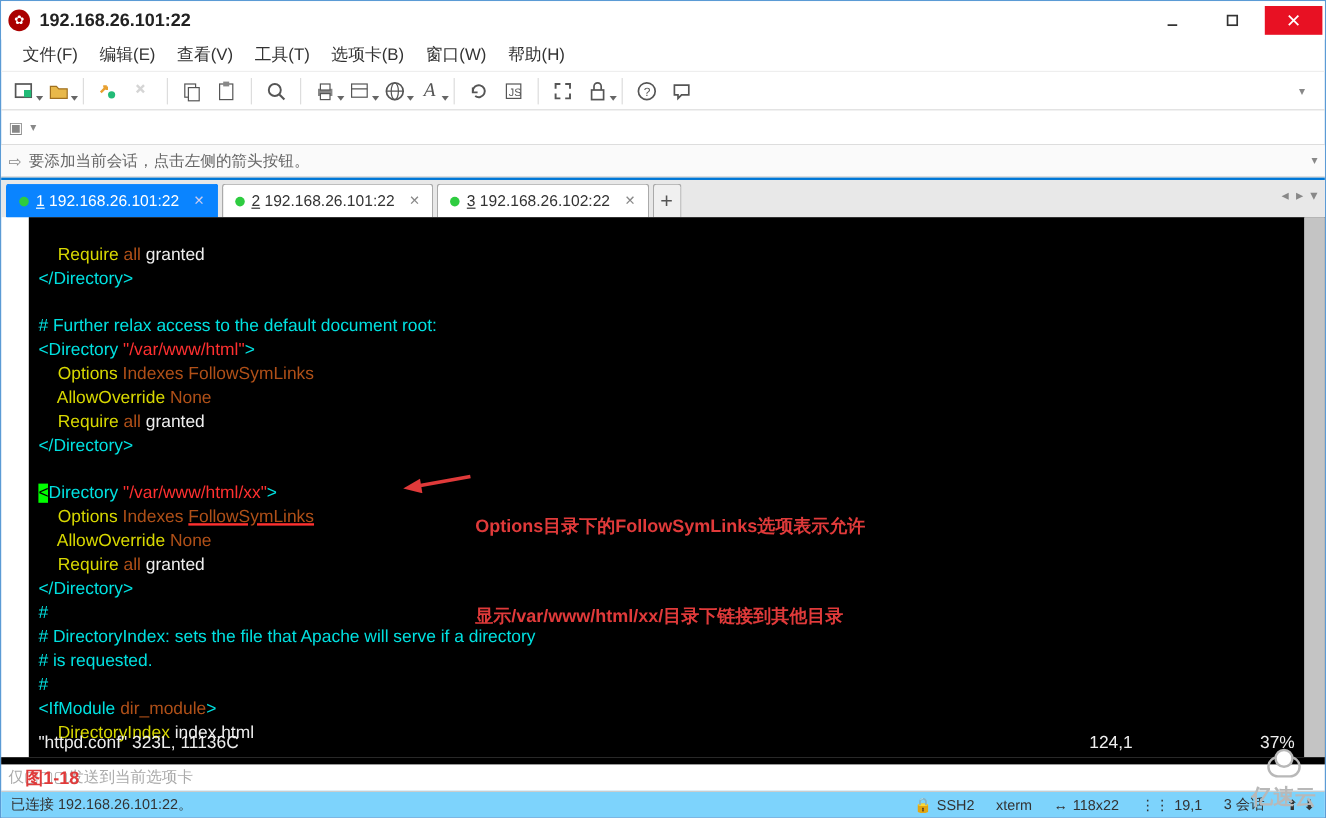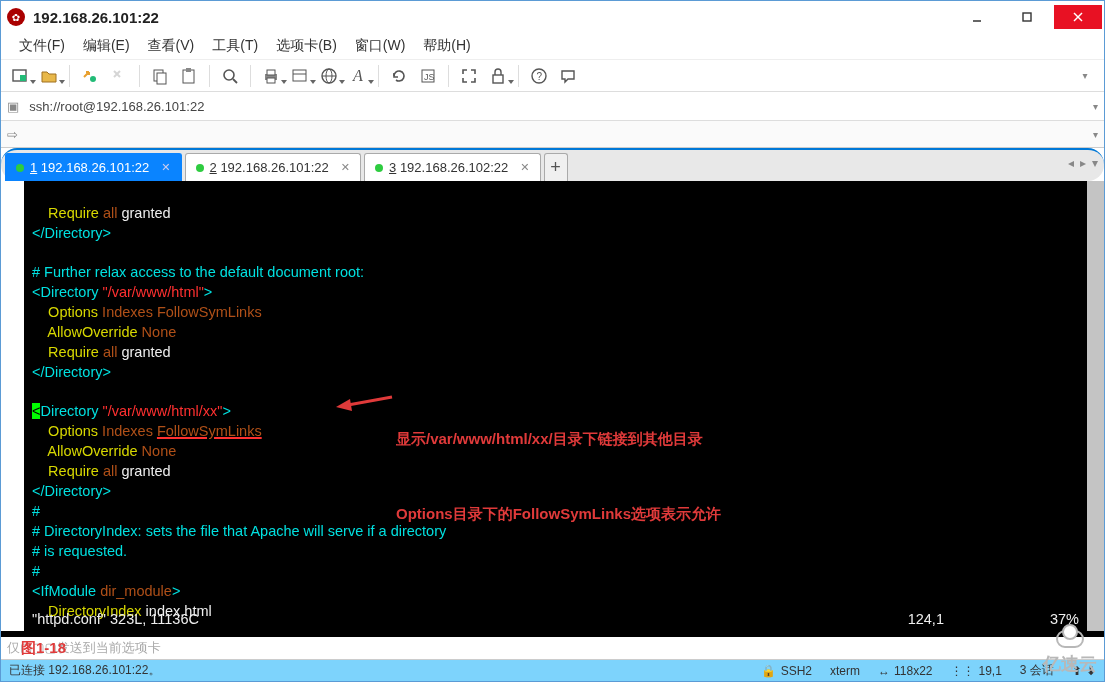--- a/index.html
+++ b/index.html
@@ -21,21 +21,21 @@
   .toolbar { height: 32px; display:flex; align-items:center; padding:0 6px; gap:3px; border-bottom:1px solid #ddd;}
   .tbtn { width:26px; height:26px; display:flex; align-items:center; justify-content:center; color:#555; position:relative;}
   .tbtn.dd::after{content:"";border-left:3px solid transparent;border-right:3px solid transparent;border-top:4px solid #666;position:absolute;right:-3px;bottom:5px;}
   .tsep { width:1px; height:22px; background:#ddd; margin:0 4px;}
   
   .addrbar { height: 29px; display:flex; align-items:center; padding:0 6px; border-bottom:1px solid #ddd; font-size:13px; color:#555; gap:6px;}
   .addrfield { flex:1; font-size:13px; color:#444; padding:2px 4px;}
   
   .hintbar { height: 27px; display:flex; align-items:center; padding:0 6px; gap:6px; font-size:13px; color:#666; border-bottom:1px solid #ccc; background:#fafafa;}
   
-  .tabbar { height: 33px; background:#e8e8e8; display:flex; align-items:flex-end; padding-left:4px; border-top:2px solid #0078d7; position:relative;border-radius:16px;}
+  .tabbar { height: 33px; background:#e8e8e8; display:flex; align-items:flex-end; padding-left:4px; border-top:2px solid #0078d7; position:relative;}
   .tab { height:28px; display:flex; align-items:center; padding:0 10px; font-size:13px; color:#333; background:#fff; border:1px solid #aaa; border-bottom:none; margin-right:3px; border-radius:3px 3px 0 0; gap:6px;}
   .tab.active { background:#0a84ff; color:#fff; border-color:#0a84ff;}
   .tab .dot{width:8px;height:8px;border-radius:50%;background:#2ecc40;}
   .tab .num{text-decoration:underline;}
   .tab .x{color:#888;font-size:11px;margin-left:6px;}
   .tab.active .x{color:#cce;}
   .tab.add{width:24px;padding:0;justify-content:center;font-size:18px;color:#555;background:#f0f0f0;}
   .tabnav{position:absolute;right:6px;top:6px;display:flex;gap:6px;color:#888;font-size:12px;}
   
   .terminal { flex:1; background:#000; color:#fff; font-family:"Consolas","Courier New",monospace; font-size:14.5px; line-height:19px; padding:4px 8px; position:relative; overflow:hidden; white-space:pre;margin-left:23px;}
@@ -198,26 +198,26 @@
         <svg width="18" height="18" viewBox="0 0 18 18">
           <path d="M3 4 L15 4 L15 12 L9 12 L6 15 L6 12 L3 12 Z" fill="none" stroke="#555" stroke-width="1.4"></path>
         </svg>
       </div>
     <span class="spacer" style="flex:1"></span>
     <div class="tbtn" style="font-size:10px;color:#888;">▾</div>
   </div>
 
   <div class="addrbar">
     <span style="color:#888;">▣</span>
-    <span class="addrfield">ssh://root@192.168.26.101:22</span>
     <span style="font-size:10px;color:#888;">▾</span>
   </div>
 
   <div class="hintbar">
     <span style="color:#888;">⇨</span>
+    <span>要添加当前会话，点击左侧的箭头按钮。</span>
     <span style="flex:1"></span>
     <span style="font-size:10px;color:#888;">▾</span>
   </div>
 
   <div class="tabbar">
     <div class="tab active">
       <span class="dot"></span>
       <span><span class="num">1</span> <span>192.168.26.101:22</span></span>
       <span class="x">✕</span>
     </div>
@@ -263,22 +263,22 @@
 <span class="c-yellow">    DirectoryIndex</span><span class="c-white"> index.html</span>
     <div class="vimstatus">
       <span>"httpd.conf" 323L, 11136C</span>
       <span class="vsr"><span>124,1</span><span>37%</span></span>
     </div>
     <svg class="arrow" style="left:310px;top:208px;" width="60" height="22">
         <line x1="58" y1="8" x2="14" y2="16" stroke="#e03a3a" stroke-width="3"></line>
         <polygon points="2,18 16,10 18,22" fill="#e03a3a"></polygon>
       </svg>
     <div class="annot" style="left:372px;top:195px;">
+      <div>Options目录下的FollowSymLinks选项表示允许</div>
       <div>显示/var/www/html/xx/目录下链接到其他目录</div>
-      <div>Options目录下的FollowSymLinks选项表示允许</div>
     </div>
     <div class="term-scroll"><div class="thumb"></div></div>
   </div>
 
   <div class="inputbar">
     <span>仅▢▢▢发送到当前选项卡</span>
     <span class="figlabel">图1-18</span>
   </div>
 
   <div class="statusbar">

